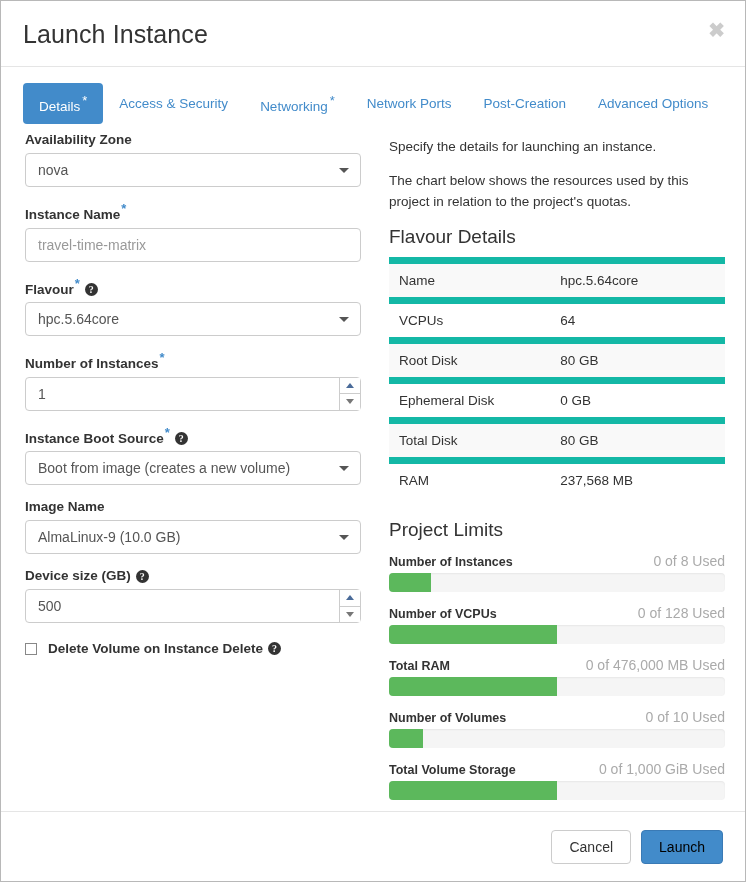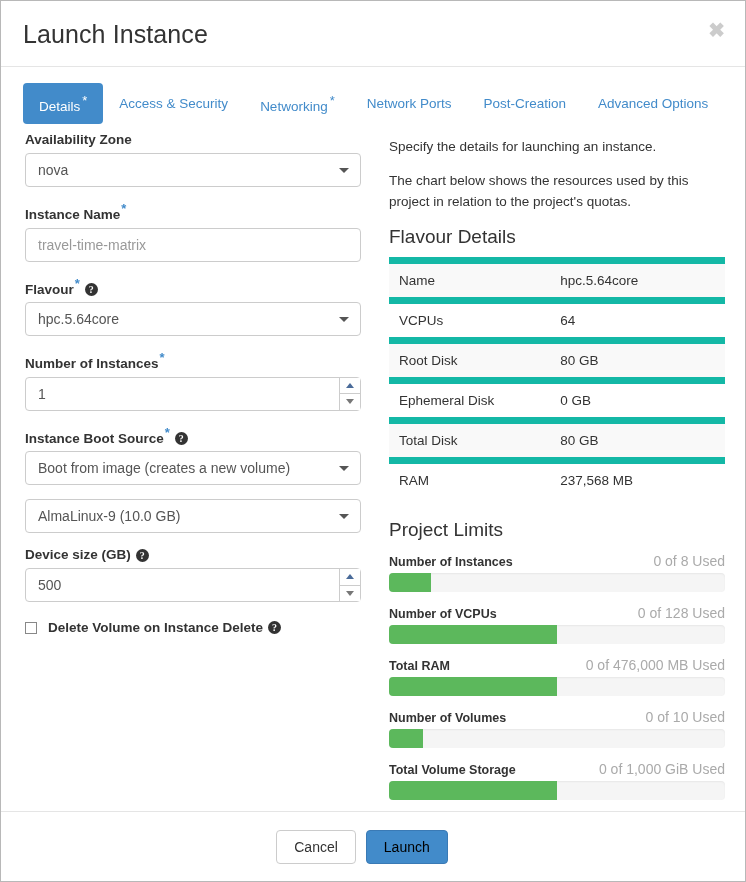--- a/index.html
+++ b/index.html
@@ -149,21 +149,21 @@
     box-shadow: inset 0 1px 2px rgba(0,0,0,.06);
   }
   .bar-fill { height: 100%; background: #5cb85c; }
 
   
   .footer {
     position: absolute; left: 0; right: 0; bottom: 0;
     height: 70px;
     border-top: 1px solid #e5e5e5;
     background: #ffffff;
-    display: flex; align-items: center; justify-content: center;
+    display: flex; align-items: center; justify-content: flex-end;
     padding-right: 22px; gap: 10px;
   }
   .btn {
     font-size: 14px; border-radius: 4px; cursor: pointer;
     padding: 8px 17px; font-family: "Liberation Sans", sans-serif;
   }
   .btn-default { background: #ffffff; border: 1px solid #cccccc; color: #333333; }
   .btn-primary { background: #428bca; border: 1px solid #3a7ab5; color: #000000; }
 </style>
 </head>
@@ -229,20 +229,21 @@
 
       <div class="field">
         <label class="flabel"><span>Instance Boot Source</span><span class="star">*</span><span class="help-icon">?</span></label>
         <div class="control">
           <span>Boot from image (creates a new volume)</span>
           <span class="caret"></span>
         </div>
       </div>
 
       <div class="field">
+        <label class="flabel">Image Name</label>
         <div class="control">
           <span>AlmaLinux-9 (10.0 GB)</span>
           <span class="caret"></span>
         </div>
       </div>
 
       <div class="field">
         <label class="flabel"><span>Device size (GB)</span><span class="help-icon">?</span></label>
         <div class="control">
           <span>500</span>

